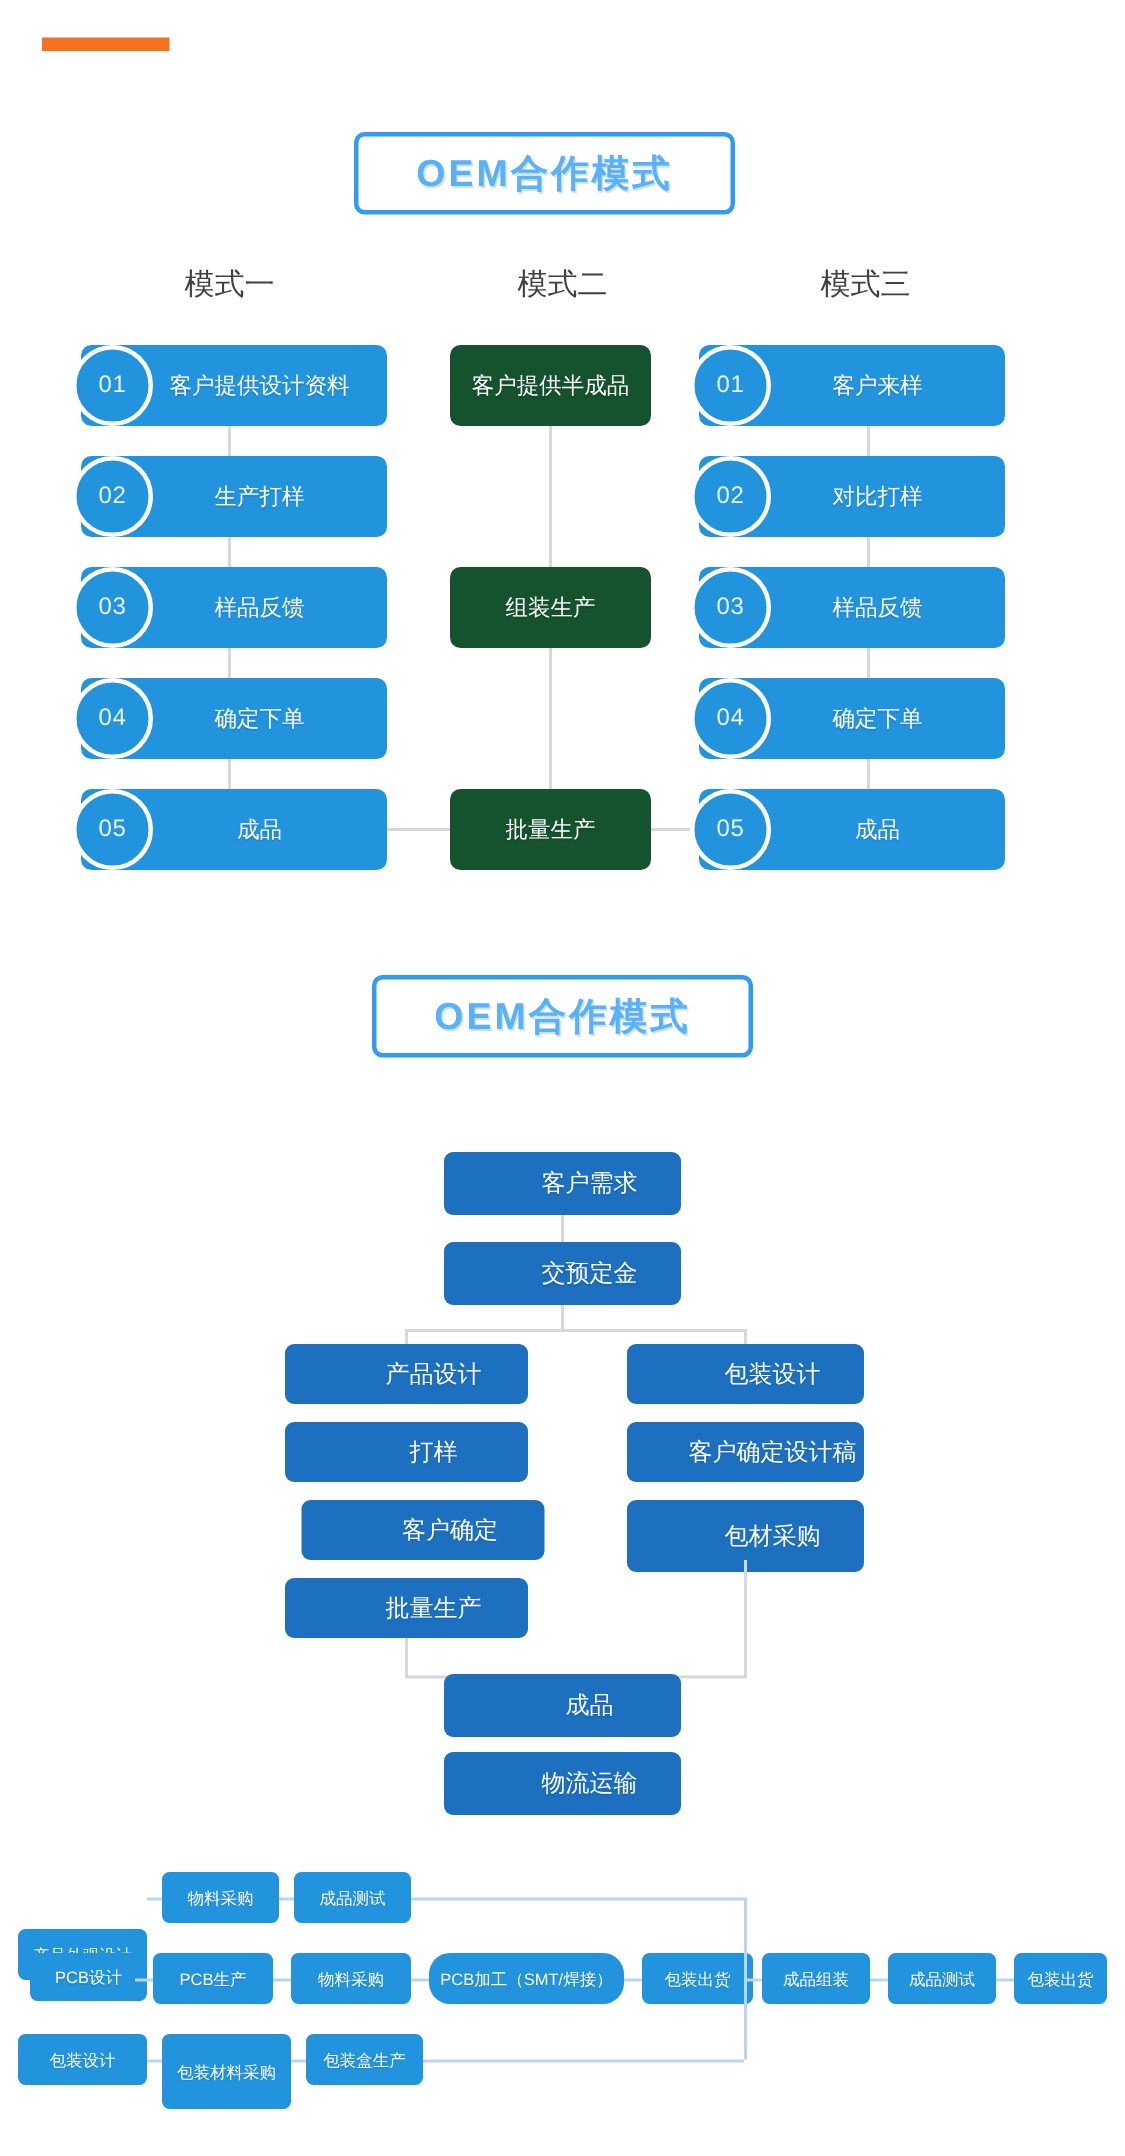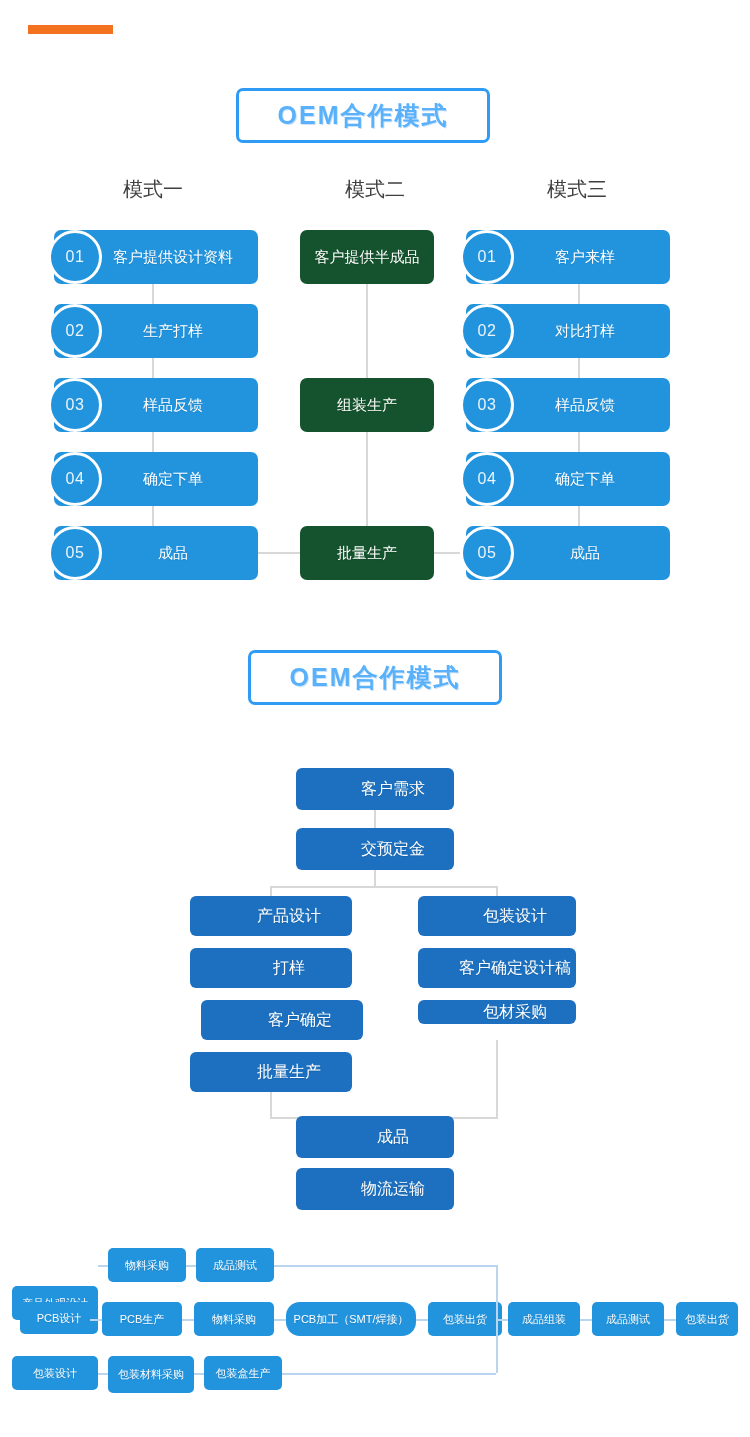--- a/index.html
+++ b/index.html
@@ -219,21 +219,21 @@
 <div class="node" style="left:190px;top:1052px;width:162px;height:40px;">
   <span>批量生产</span>
 </div>
 
 <div class="node" style="left:418px;top:896px;width:158px;height:40px;">
   <span>包装设计</span>
 </div>
 <div class="node" style="left:418px;top:948px;width:158px;height:40px;">
   <span>客户确定设计稿</span>
 </div>
-<div class="node" style="left:418px;top:1000px;width:158px;height:24px;">
+<div class="node" style="left:418px;top:1000px;width:158px;height:48px;">
   <span>包材采购</span>
 </div>
 
 <div class="vline" style="left:270px;top:1092px;height:26px;"></div>
 <div class="vline" style="left:496px;top:1040px;height:78px;"></div>
 <div class="hline" style="left:270px;top:1117px;width:228px;"></div>
 <div class="vline" style="left:374px;top:1117px;height:16px;"></div>
 
 <div class="node" style="left:296px;top:1116px;width:158px;height:42px;">
   <span>成品</span>
@@ -288,20 +288,20 @@
 </div>
 <div class="cline h" style="left:664px;top:1319px;width:12px;"></div>
 <div class="chip" style="left:676px;top:1302px;width:62px;height:34px;">
   <span>包装出货</span>
 </div>
 
 <div class="chip" style="left:12px;top:1356px;width:86px;height:34px;">
   <span>包装设计</span>
 </div>
 <div class="cline h" style="left:98px;top:1373px;width:10px;"></div>
-<div class="chip" style="left:108px;top:1356px;width:86px;height:37px;">
+<div class="chip" style="left:108px;top:1356px;width:86px;height:50px;">
   <span>包装材料采购</span>
 </div>
 <div class="cline h" style="left:194px;top:1373px;width:10px;"></div>
 <div class="chip" style="left:204px;top:1356px;width:78px;height:34px;">
   <span>包装盒生产</span>
 </div>
 <div class="cline h" style="left:282px;top:1373px;width:214px;"></div>
 
 </body></html>

